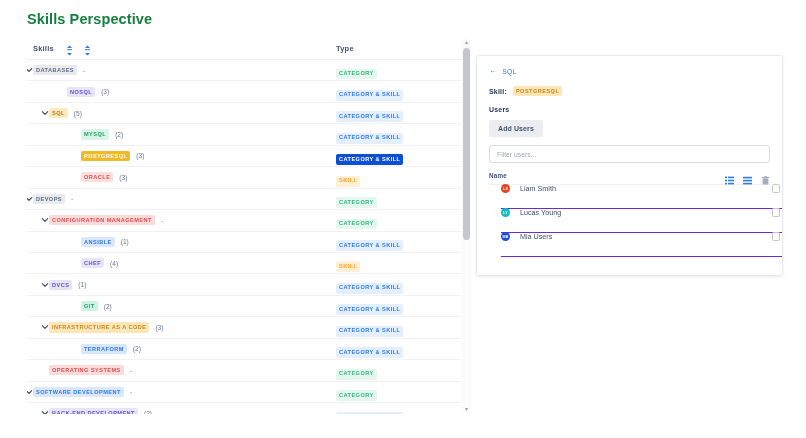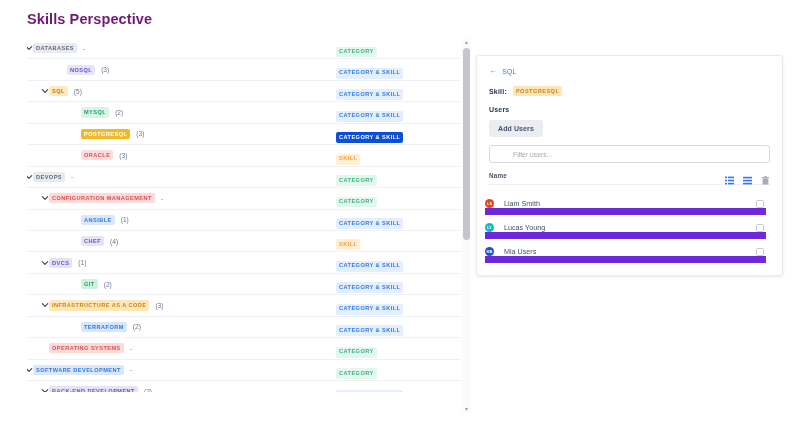--- a/index.html
+++ b/index.html
@@ -5,21 +5,21 @@
   html,body{margin:0;padding:0;}
   body{
     width:806px;height:438px;overflow:hidden;background:#ffffff;
     font-family:"Liberation Sans", sans-serif;
     color:#2b3a53;-webkit-font-smoothing:antialiased;
   }
   .page{position:relative;width:806px;height:438px;}
 
   .page-title{
     position:absolute;left:27px;top:11px;
-    font-size:14.5px;font-weight:bold;color:#701a75;letter-spacing:.1px;
+    font-size:14.5px;font-weight:bold;color:#15803d;letter-spacing:.1px;
   }
 
   
   .tree-panel{position:absolute;left:27px;top:38px;width:434px;height:375px;}
   .tree-head{
     position:relative;height:21px;border-bottom:1px solid #eceef1;
     display:flex;align-items:center;
   }
   .th-skills{position:absolute;left:6px;font-size:7.5px;font-weight:bold;color:#42526e;letter-spacing:.2px;}
   .sort-ico{position:absolute;width:9px;height:11px;cursor:pointer;}
@@ -76,35 +76,35 @@
   .add-users{
     position:absolute;left:12px;top:64px;height:17px;padding:0 9px;
     display:flex;align-items:center;justify-content:center;
     background:#ebedf0;border:none;border-radius:3px;
     font-family:"Liberation Sans", sans-serif;
     font-size:7px;font-weight:bold;color:#42526e;cursor:pointer;letter-spacing:.1px;
   }
   .filter-input{
     position:absolute;left:12px;top:89px;width:281px;height:18px;box-sizing:border-box;
     border:1px solid #d7dae0;border-radius:3px;background:#fff;
-    padding:0 23px;font-family:"Liberation Sans", sans-serif;font-size:6.8px;color:#42526e;
+    padding:0 7px;font-family:"Liberation Sans", sans-serif;font-size:6.8px;color:#42526e;
   }
   .filter-input::placeholder{color:#a3a9b4;}
 
   .users-head{
     position:absolute;left:12px;top:115px;width:281px;height:13px;
     border-bottom:1px solid #edeff2;
   }
   .users-head .name-col{position:absolute;left:0;top:1px;font-size:6.3px;font-weight:bold;color:#42526e;letter-spacing:.2px;}
   .head-icons{position:absolute;right:0;top:0;display:flex;align-items:center;gap:9px;}
   .hicon{width:9px;height:9px;cursor:pointer;display:block;}
 
   .user-row{
-    position:absolute;left:8px;width:281px;height:24px;
-    border-bottom:7px solid #6d28d9;display:flex;align-items:flex-end;
+    position:absolute;left:24px;width:281px;height:24px;
+    border-bottom:1px solid #6d28d9;display:flex;align-items:flex-start;
   }
   .avatar{
     width:9px;height:9px;border-radius:50%;
     display:flex;align-items:center;justify-content:center;
     color:#fff;font-size:3.6px;font-weight:bold;letter-spacing:.1px;flex:none;
   }
   .uname{margin-left:10px;font-size:7.2px;color:#42526e;}
   .ucheck{
     position:absolute;right:2px;width:6.5px;height:6.5px;
     border:1px solid #c2c7d0;border-radius:1.5px;background:#fff;cursor:pointer;
@@ -112,20 +112,38 @@
 </style>
 </head>
 <body>
 
 <div class="page">
 
   <div class="page-title">Skills Perspective</div>
 
   <div class="tree-panel">
 
+    <div class="tree-head">
+      <span class="th-skills">Skills</span>
+      <span class="sort-ico a">
+        <svg viewBox="0 0 9 11" width="9" height="11">
+            <path d="M4.5 0.5 L7 3 H2 Z" fill="#2f7ae5"></path>
+            <rect x="2" y="4.2" width="5" height="1" fill="#2f7ae5"></rect>
+            <path d="M4.5 10.5 L2 8 H7 Z" fill="#2f7ae5"></path>
+          </svg>
+      </span>
+      <span class="sort-ico b">
+        <svg viewBox="0 0 9 11" width="9" height="11">
+            <path d="M4.5 0.5 L7 3 H2 Z" fill="#2f7ae5"></path>
+            <rect x="2" y="4.2" width="5" height="1" fill="#2f7ae5"></rect>
+            <path d="M4.5 10.5 L2 8 H7 Z" fill="#2f7ae5"></path>
+          </svg>
+      </span>
+      <span class="th-type">Type</span>
+    </div>
 
     <div class="tree-body" id="tree-body">
         <div class="row">
           <span class="caret" style="left: -2px;">
             <svg viewBox="0 0 8 8" width="8" height="8">
               <path d="M1.3 2.7 L4 5.4 L6.7 2.7" stroke="#344563" stroke-width="1.1" fill="none" stroke-linecap="round" stroke-linejoin="round"></path>
             </svg>
           </span>
           <span class="tagwrap" style="left: 6px;">
             <span class="tag" style="background:#e9eaee;color:#5e6c84;">DATABASES</span>

